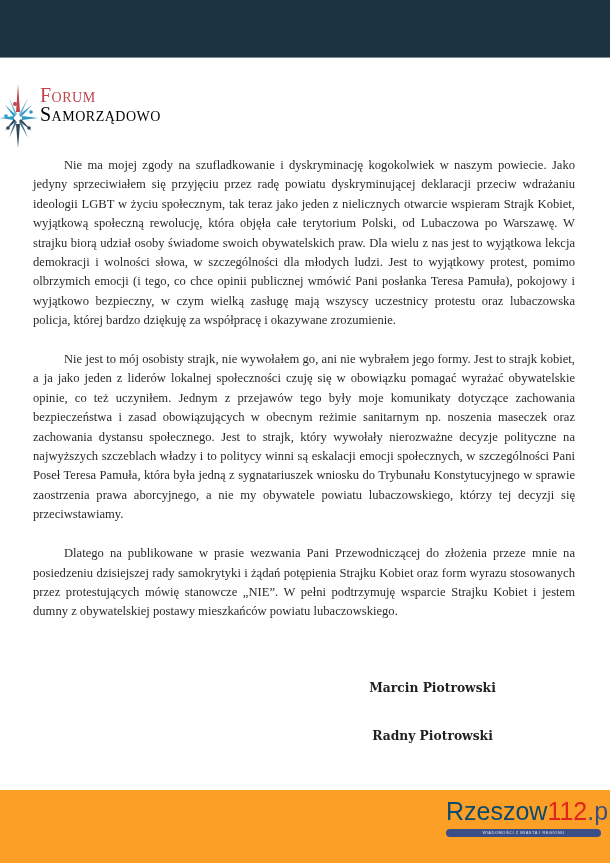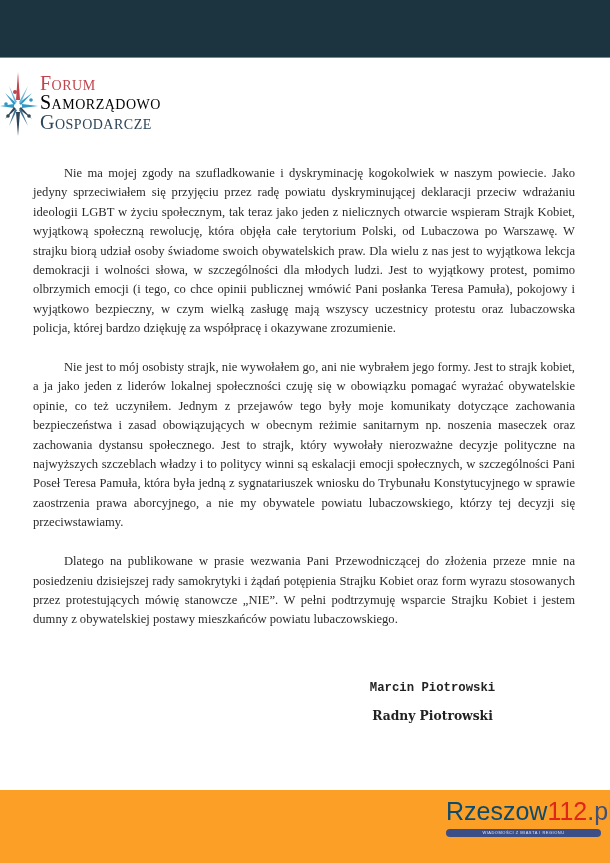--- a/index.html
+++ b/index.html
@@ -7,45 +7,45 @@
     width: 610px; height: 863px; position: relative; overflow: hidden;
     background: #ffffff;
     font-family: "DejaVu Serif", "Liberation Serif", serif;
     color: #2b2b2b;
   }
   .top-bar {
     position: absolute; left: 0; top: 0; width: 610px; height: 57px;
     background: #1b3440; border-bottom: 1px solid #7a8890;
   }
   .logo {
-    position: absolute; left: 0; top: 68px; width: 240px; height: 70px; text-align: center;
+    position: absolute; left: 0; top: 80px; width: 240px; height: 70px; text-align: center;
   }
   .logo svg.star { position: absolute; left: 0; top: 2px; }
   .logo .lt {
     position: absolute; left: 40px; font-family: "Liberation Serif", serif;
     letter-spacing: 0.5px; line-height: 1;
   }
   .logo .l1 { top: 5px; font-size: 20px; color: #c0444e; font-variant: small-caps; }
   .logo .l2 { top: 24px; font-size: 20px; color: #000000; font-variant: small-caps; }
   .logo .l3 { top: 44px; font-size: 20px; color: #2f4558; font-variant: small-caps; }
 
   .body-text {
-    position: absolute; left: 33px; top: 164px; width: 542px;
+    position: absolute; left: 33px; top: 156px; width: 542px;
     font-size: 11.3px; line-height: 19.4px; text-align: justify;
     font-family: "Liberation Serif", serif;
     font-size: 12.6px;
   }
   .body-text p { margin: 0 0 19.4px 0; text-indent: 31px; }
 
   .signature {
     position: absolute; left: 300px; top: 678px; width: 265px;
     text-align: center; font-family: "DejaVu Serif", serif; font-weight: bold;
     font-size: 12.3px; color: #222; line-height: 20px;
   }
-  .signature .name { margin-bottom: 8px; font-family: Liberation Mono, monospace; }
+  .signature .name { margin-bottom: 28px; }
 
   .footer-bar {
     position: absolute; left: 0; top: 790px; width: 610px; height: 73px;
     background: #fb9f27;
   }
   .brand {
     position: absolute; right: 4px; top: 7px; width: 170px; height: 44px;
   }
   .brand .word {
     position: absolute; left: 10px; top: 0; font-family: "Liberation Sans", sans-serif;
@@ -83,21 +83,20 @@
       <polygon points="10,20 1,4 3,3" fill="#3d6f8e"></polygon>
       <circle cx="-3" cy="-14" r="2" fill="#c0444e"></circle>
       <circle cx="-12" cy="-2" r="1.8" fill="#2f98c5"></circle>
       <circle cx="13" cy="-6" r="1.8" fill="#2f98c5"></circle>
       <circle cx="-10" cy="10" r="1.8" fill="#2f4558"></circle>
       <circle cx="11" cy="10" r="1.8" fill="#2f4558"></circle>
     </g>
   </svg>
   <div class="lt l1">Forum</div>
   <div class="lt l2">Samorządowo</div>
-  <div class="lt l3">Gospodarcze</div>
 </div>
 
 <div class="body-text">
   <p>Nie ma mojej zgody na szufladkowanie i dyskryminację kogokolwiek w naszym powiecie. Jako jedyny sprzeciwiałem się przyjęciu przez radę powiatu dyskryminującej deklaracji przeciw wdrażaniu ideologii LGBT w życiu społecznym, tak teraz jako jeden z nielicznych otwarcie wspieram Strajk Kobiet, wyjątkową społeczną rewolucję, która objęła całe terytorium Polski, od Lubaczowa po Warszawę. W strajku biorą udział osoby świadome swoich obywatelskich praw. Dla wielu z nas jest to wyjątkowa lekcja demokracji i wolności słowa, w szczególności dla młodych ludzi. Jest to wyjątkowy protest, pomimo olbrzymich emocji (i tego, co chce opinii publicznej wmówić Pani posłanka Teresa Pamuła), pokojowy i wyjątkowo bezpieczny, w czym wielką zasługę mają wszyscy uczestnicy protestu oraz  lubaczowska policja, której bardzo dziękuję za współpracę i okazywane zrozumienie.</p>
   <p>Nie jest to mój osobisty strajk, nie wywołałem go, ani nie wybrałem jego formy. Jest to strajk kobiet, a ja jako jeden z liderów lokalnej społeczności czuję się w obowiązku pomagać wyrażać obywatelskie opinie, co też uczyniłem. Jednym z przejawów tego były moje komunikaty dotyczące zachowania bezpieczeństwa i zasad obowiązujących w obecnym reżimie sanitarnym np. noszenia maseczek oraz zachowania dystansu społecznego. Jest to strajk, który wywołały nierozważne decyzje polityczne na najwyższych szczeblach władzy  i to politycy winni są eskalacji emocji społecznych, w szczególności Pani Poseł Teresa Pamuła, która była jedną z sygnatariuszek wniosku do Trybunału Konstytucyjnego w  sprawie zaostrzenia prawa aborcyjnego, a nie my obywatele powiatu lubaczowskiego, którzy tej decyzji się przeciwstawiamy.</p>
   <p>Dlatego na publikowane w prasie wezwania Pani Przewodniczącej do złożenia przeze mnie na posiedzeniu dzisiejszej rady samokrytyki i żądań potępienia Strajku Kobiet oraz form wyrazu stosowanych przez protestujących mówię stanowcze „NIE”. W pełni podtrzymuję wsparcie Strajku Kobiet i jestem dumny z obywatelskiej postawy mieszkańców powiatu lubaczowskiego.</p>
 </div>
 
 <div class="signature">
   <div class="name">Marcin Piotrowski</div>

